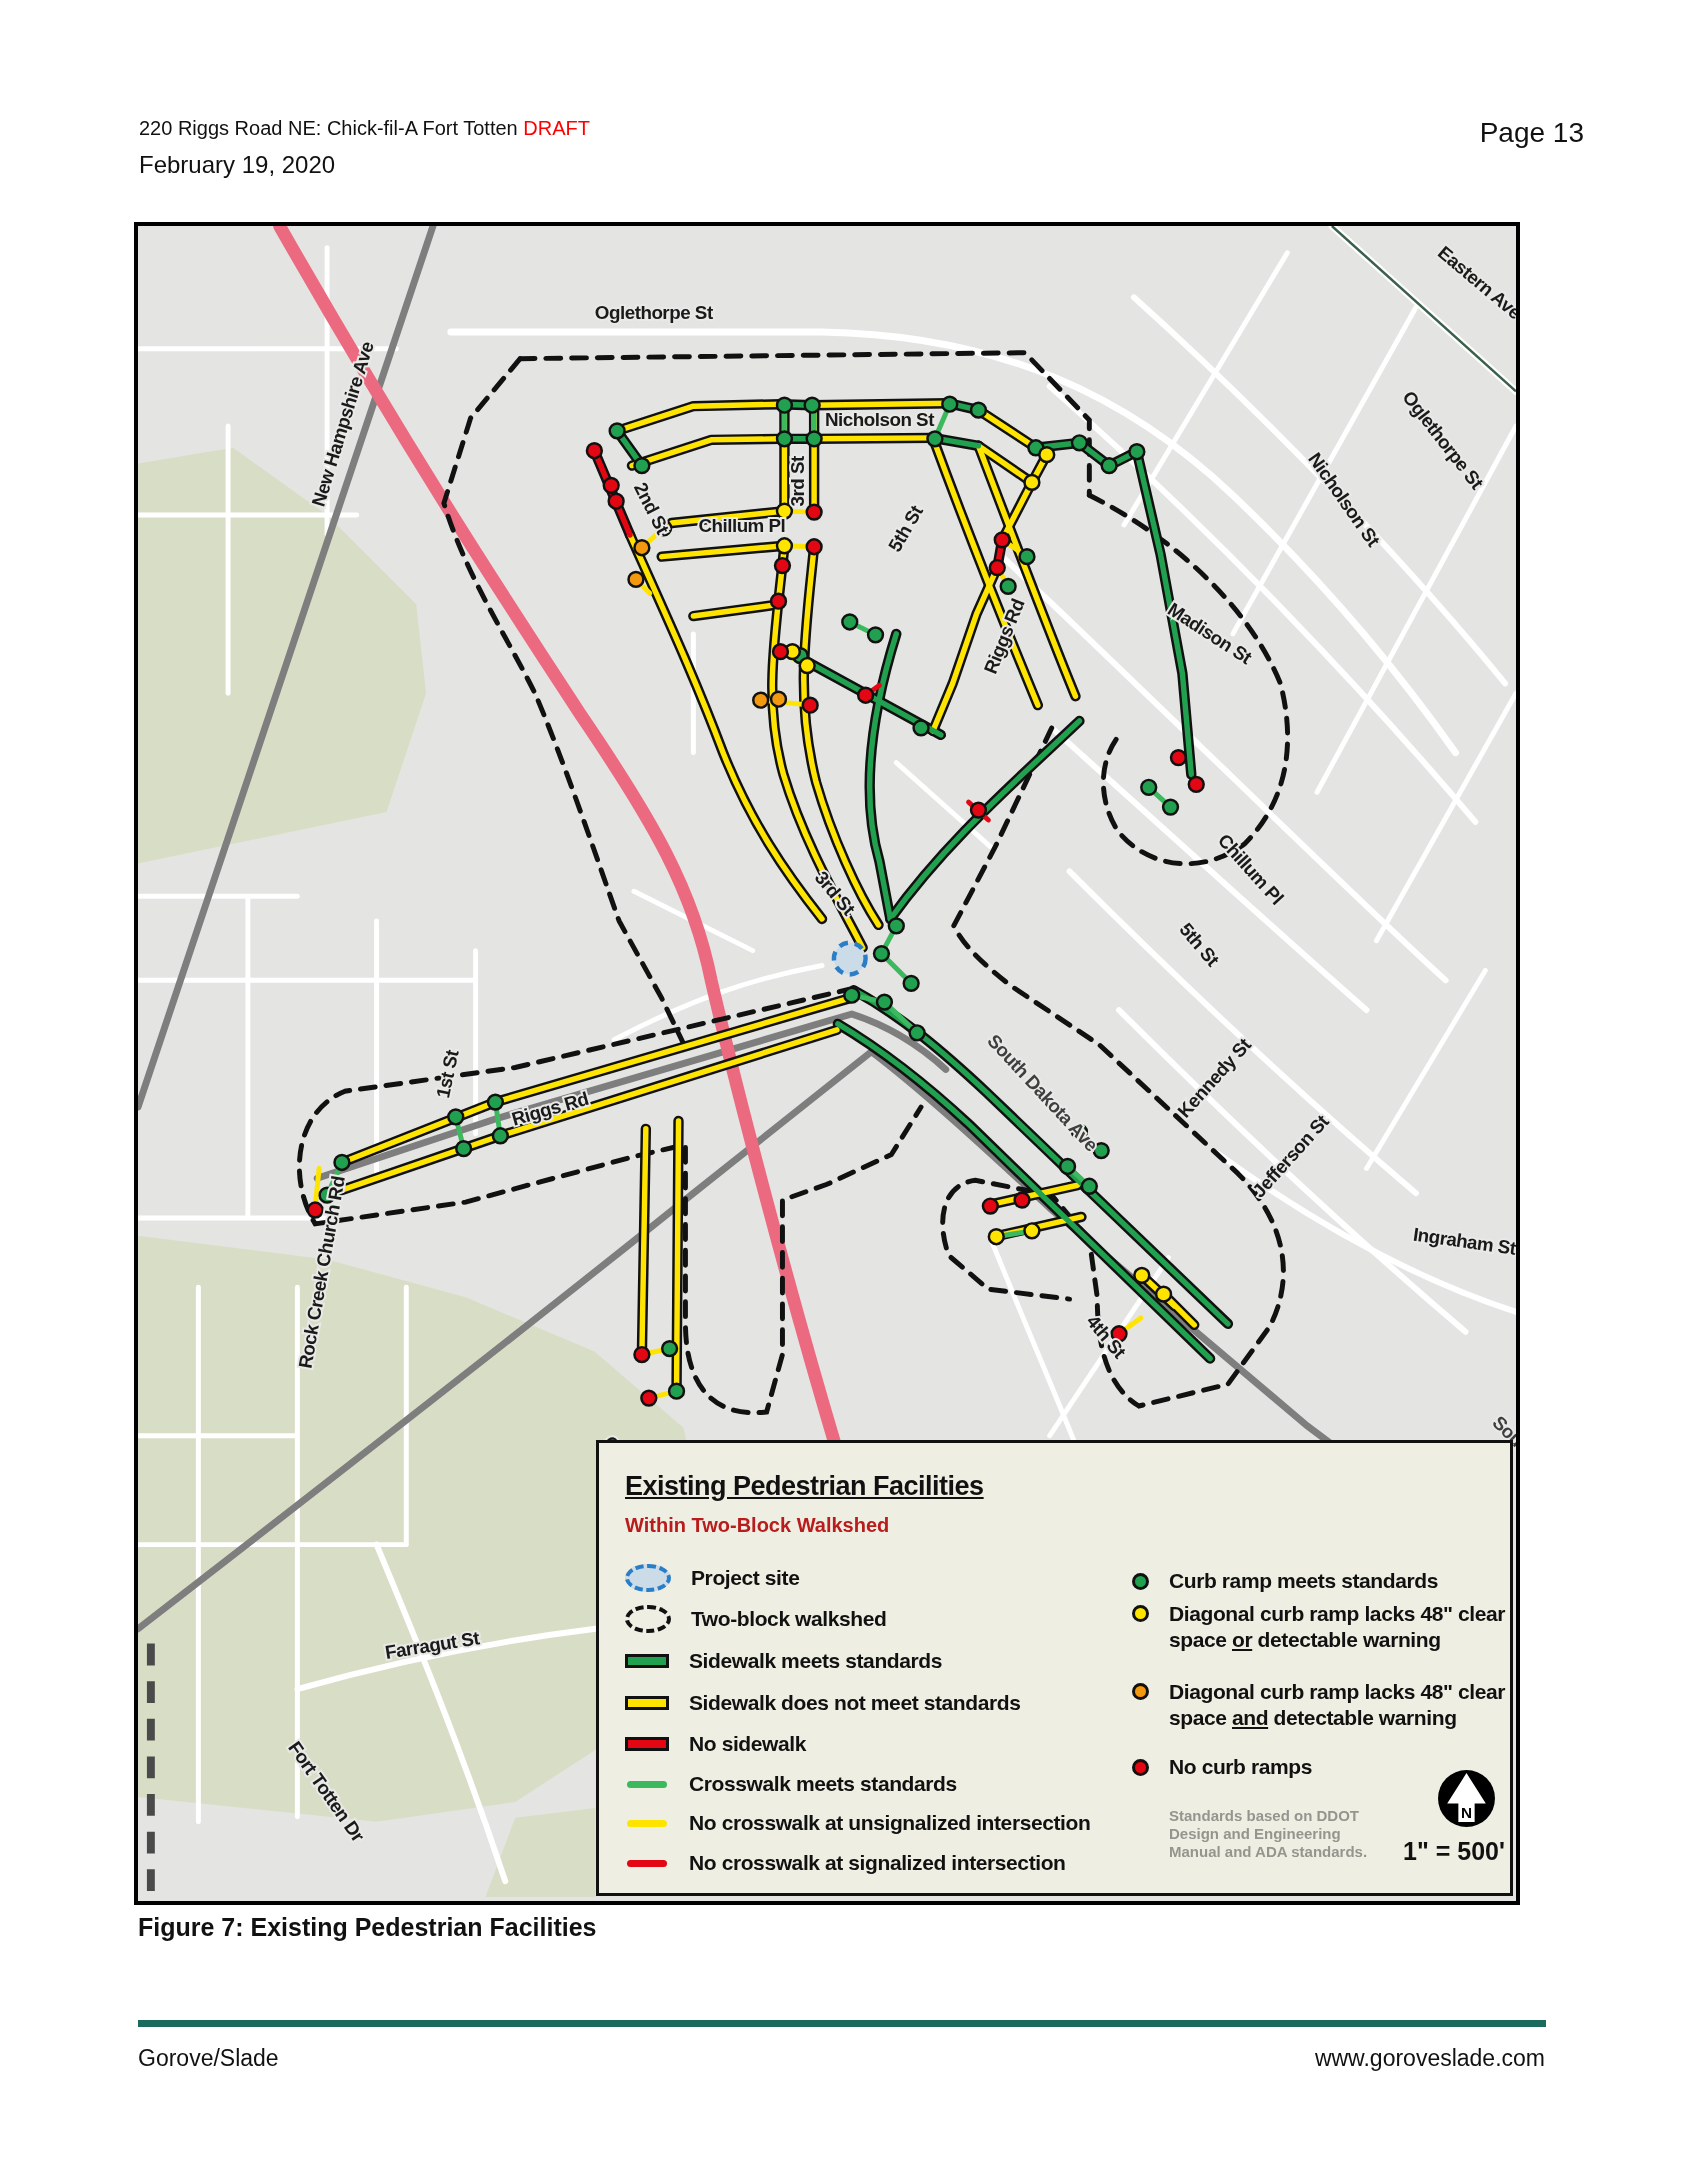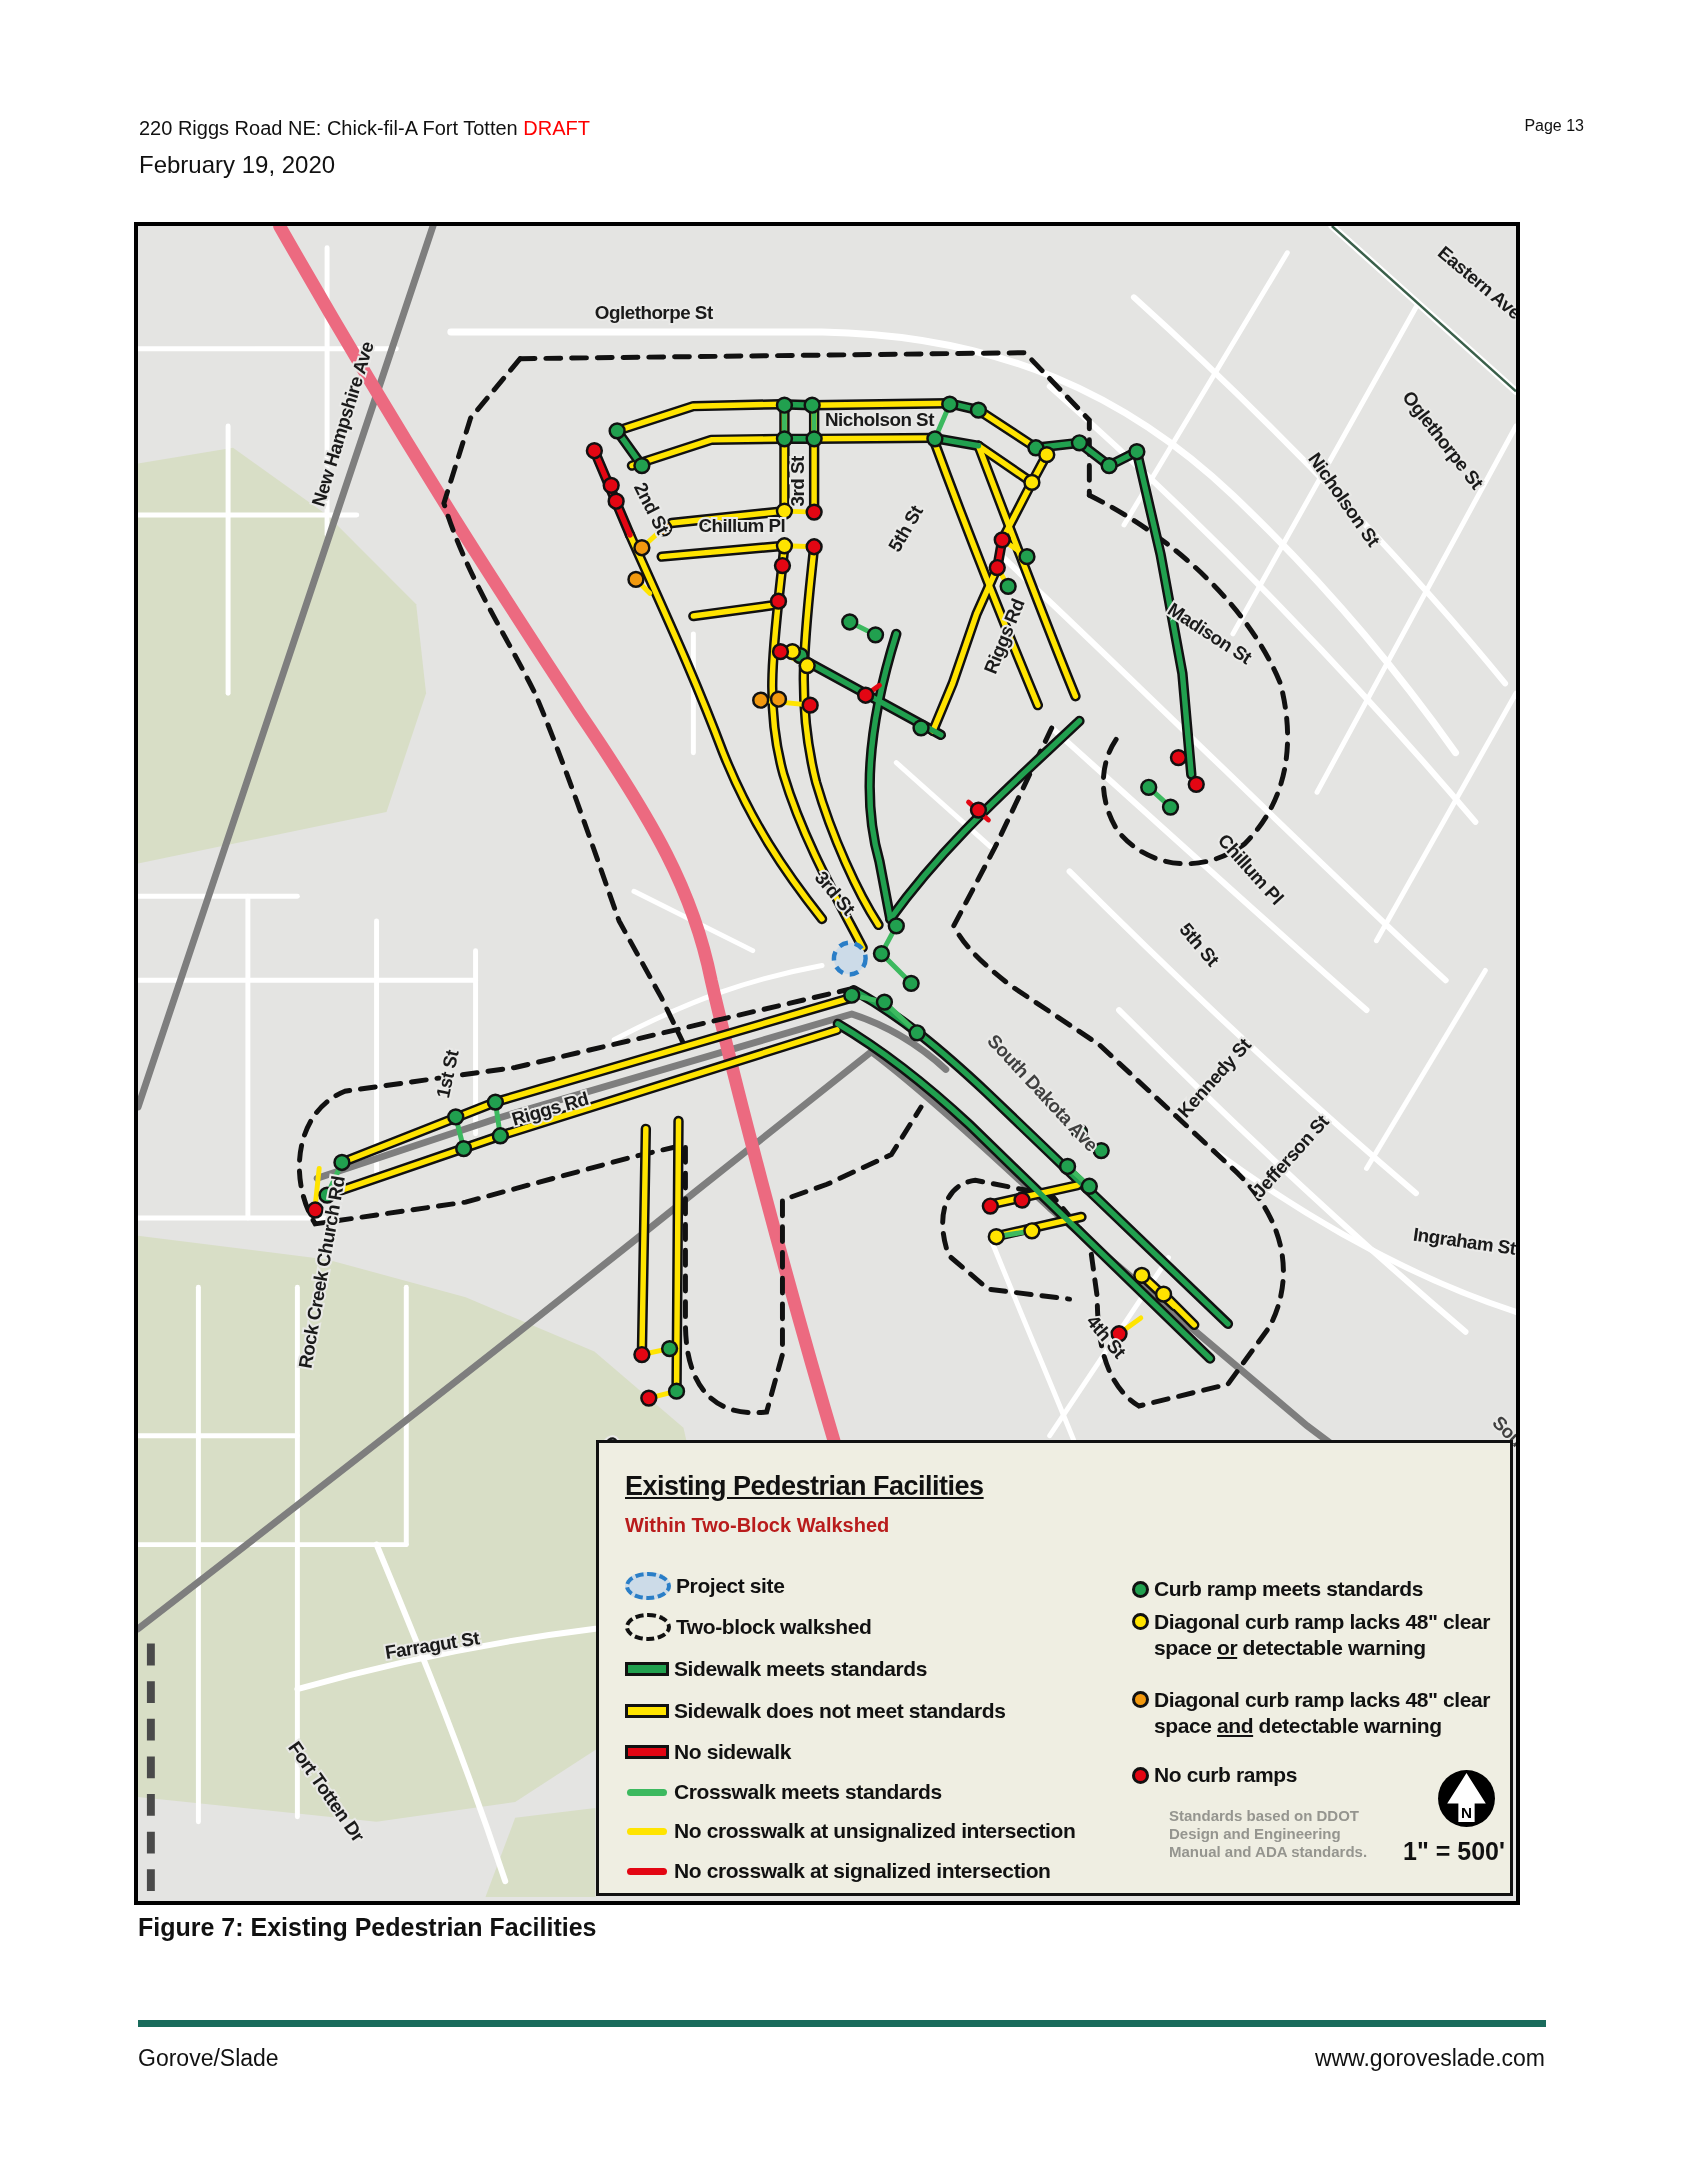--- a/index.html
+++ b/index.html
@@ -3,21 +3,21 @@
 <meta charset="utf-8">
 <style>
   html,body{margin:0;padding:0;}
   body{width:1683px;height:2178px;position:relative;background:#fff;
        font-family:"Liberation Sans", sans-serif;color:#111;overflow:hidden;}
 
   
   .hdr{position:absolute;left:139px;top:117px;font-size:20px;}
   .hdr .draft{color:#fe0000;}
   .hdr-date{position:absolute;left:139px;top:151px;font-size:24px;}
-  .hdr-page{position:absolute;right:99px;top:117px;font-size:16px;}
+  .hdr-page{position:absolute;right:99px;top:117px;font-size:28px;}
   .caption{position:absolute;left:138px;top:1913px;font-size:25px;font-weight:bold;}
   .foot-bar{position:absolute;left:138px;top:2020px;width:1408px;height:7px;background:#1a6b5c;}
   .foot-l{position:absolute;left:138px;top:2045px;font-size:23px;}
   .foot-r{position:absolute;right:138px;top:2045px;font-size:23px;}
 
   
   .map{position:absolute;left:134px;top:222px;width:1378px;height:1675px;
        border:4px solid #000;background:#e4e4e2;}
   .map svg{display:block;width:100%;height:100%;}
 
@@ -38,21 +38,21 @@
   .sr{stroke:#e30613;stroke-width:5;fill:none;stroke-linecap:round;}
   .lbl{font-family:"Liberation Sans",sans-serif;font-weight:bold;letter-spacing:-0.5px;
        paint-order:stroke;stroke:#e9e9e7;stroke-width:4px;}
 
   
   .legend{position:absolute;left:596px;top:1440px;width:917px;height:456px;
           background:#efeee2;border:3px solid #111;box-sizing:border-box;z-index:5;}
   .lg-title{position:absolute;left:26px;top:28px;font-size:27px;font-weight:bold;
             text-decoration:underline;letter-spacing:-0.5px;}
   .lg-sub{position:absolute;left:26px;top:71px;font-size:20px;font-weight:bold;color:#b91c1c;}
-  .lg-row{position:absolute;display:flex;align-items:center;gap:5px;margin-top:8px;}
+  .lg-row{position:absolute;display:flex;align-items:center;gap:20px;}
   .lg-txt{font-size:21px;font-weight:bold;letter-spacing:-0.4px;line-height:1.25;}
   .sw-ellipse{width:46px;height:28px;border:4px dashed #2a7ec7;border-radius:50%;
               background:#ccdbe8;box-sizing:border-box;flex:none;}
   .sw-ellipse.blk{border-color:#111;background:transparent;}
   .sw-bar{width:44px;height:14px;border:3px solid #111;box-sizing:border-box;flex:none;}
   .sw-line{width:40px;height:7px;border-radius:4px;flex:none;margin:0 2px;}
   .lg-dot{width:17px;height:17px;border-radius:50%;border:3px solid #111;
           box-sizing:border-box;flex:none;}
   .lg-note{position:absolute;left:570px;top:364px;font-size:15px;font-weight:bold;
            color:#95958f;line-height:1.2;}

